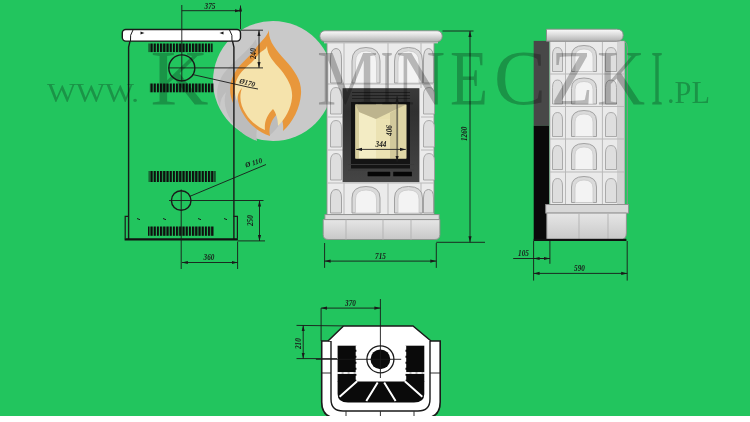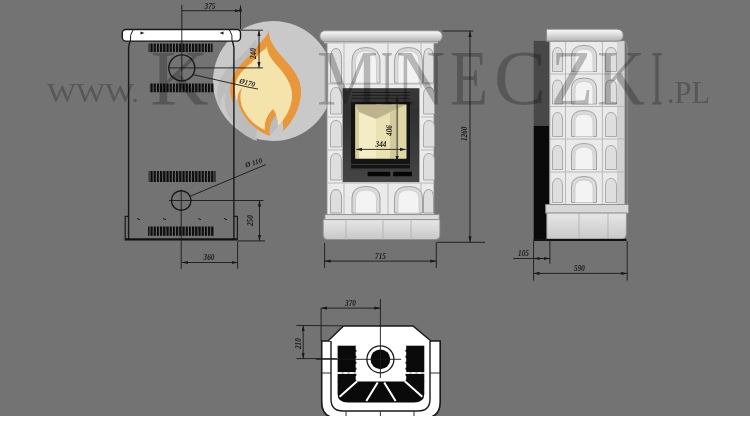--- a/index.html
+++ b/index.html
@@ -1,16 +1,16 @@
 <!DOCTYPE html>
 <html><head>
 <meta charset="utf-8">
 <style>
 html,body{margin:0;padding:0;}
-#page{position:relative;width:750px;height:416px;background:#737373;overflow:hidden;font-family:"Liberation Sans",sans-serif;}
+#page{position:relative;width:750px;height:416px;background:#22c55e;overflow:hidden;font-family:"Liberation Sans",sans-serif;}
 #logo,#art,#wm{position:absolute;left:0;top:0;}
 #wm{mix-blend-mode:multiply;}
 .dt{font-family:"Liberation Serif",serif;font-style:italic;font-weight:bold;font-size:7.2px;fill:#1a1a1a;}
 .wmt{font-family:"Liberation Serif",serif;fill:#c0c0c0;}
 </style>
 </head>
 <body>
 <div id="page">
 
 <svg id="logo" width="750" height="422" viewBox="0 0 750 422">

